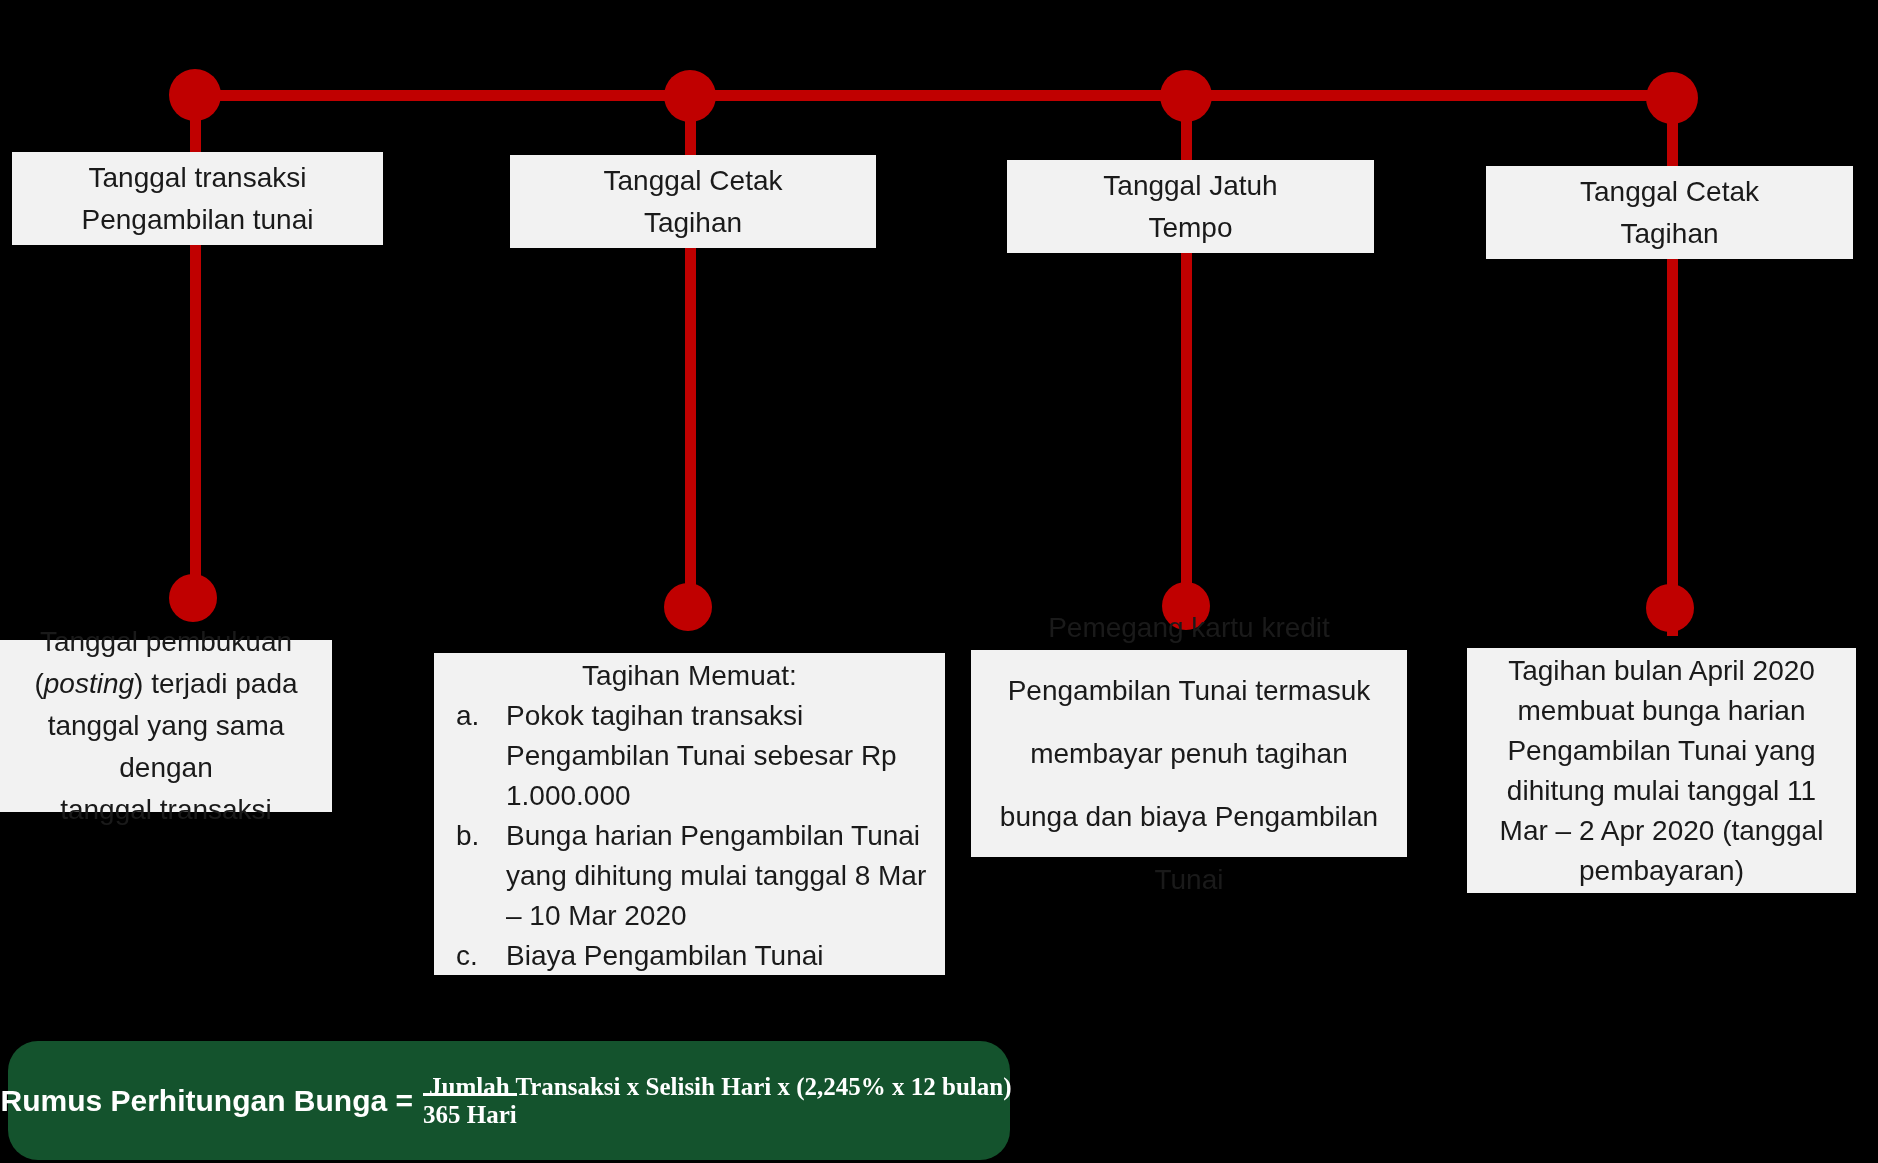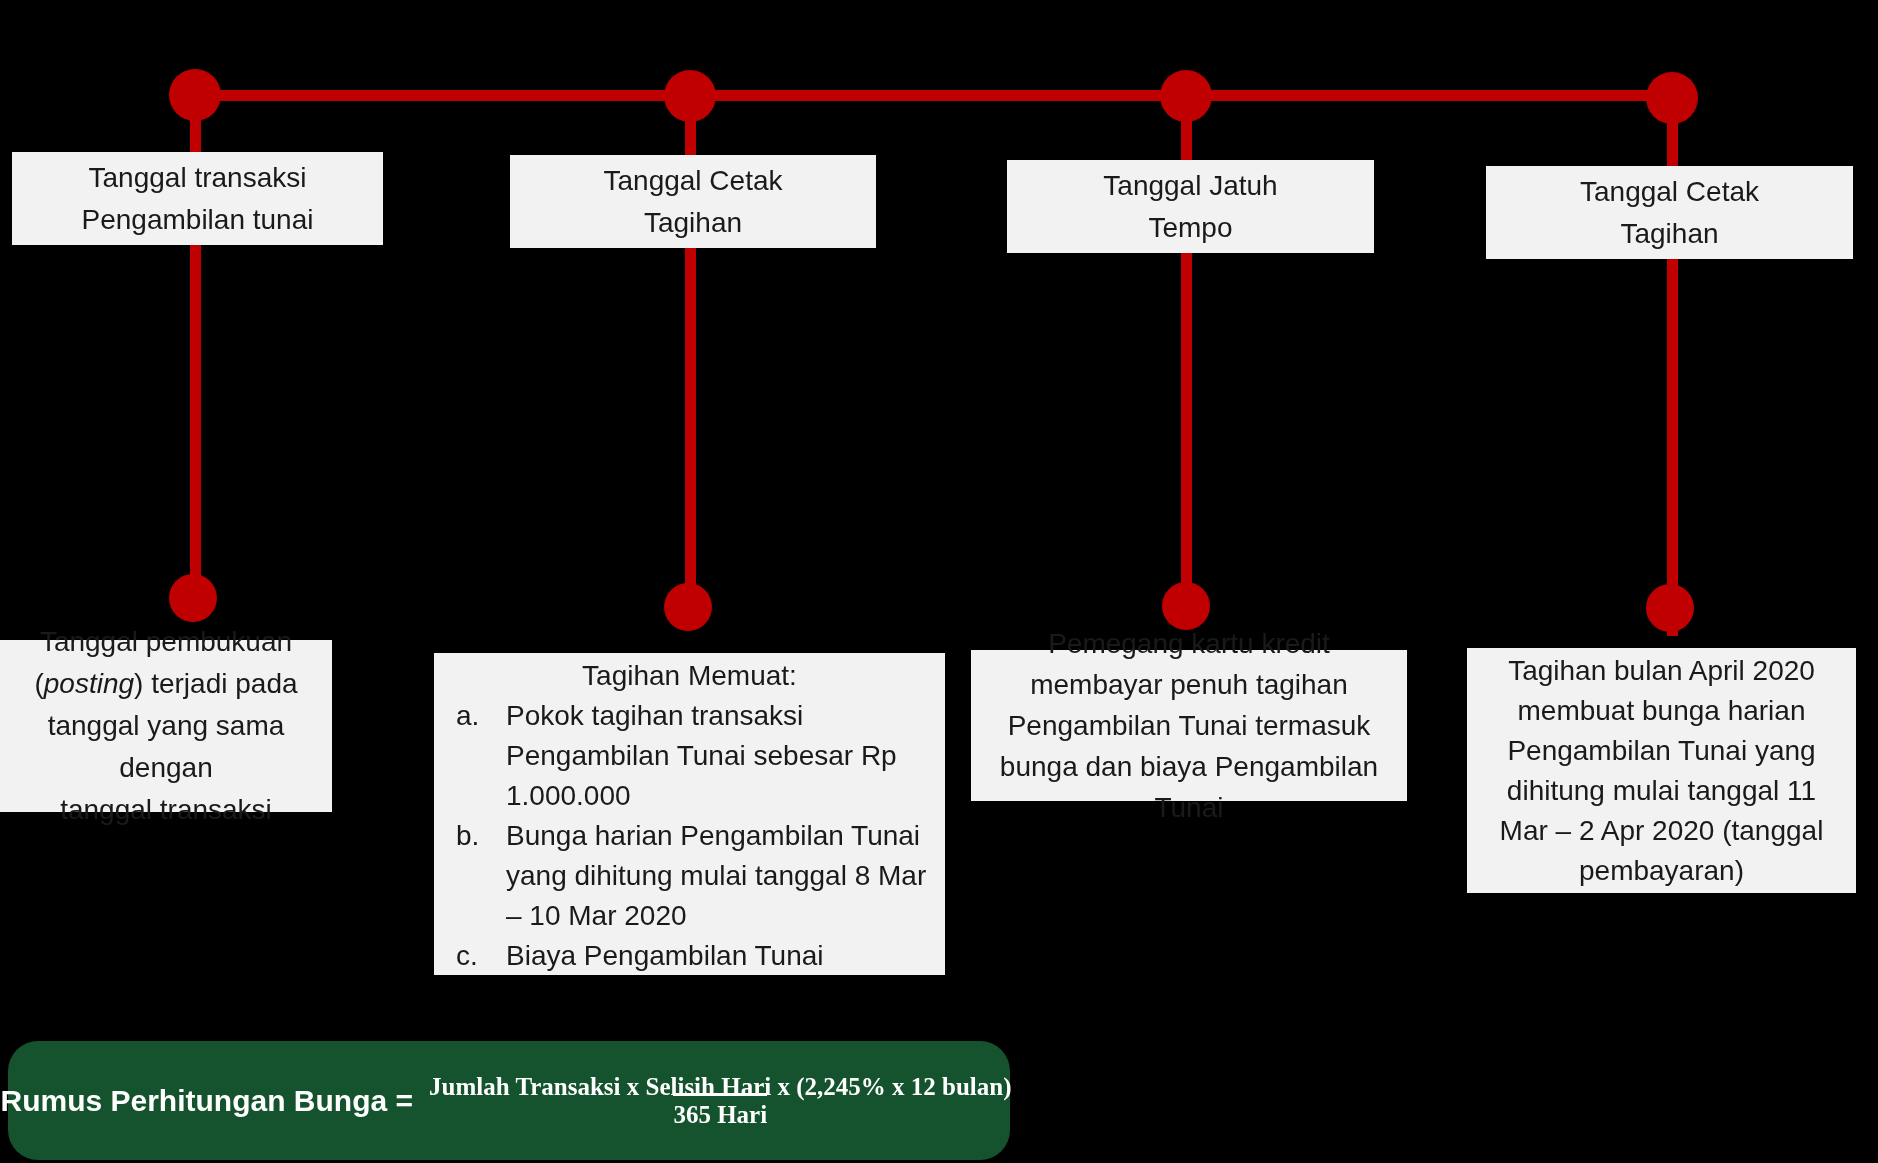--- a/index.html
+++ b/index.html
@@ -52,21 +52,21 @@
     justify-content: center;
   }
   .tbox { height: 93px; }
   .t1 { left: 12px;   top: 152px; width: 371px; }
   .t2 { left: 510px;  top: 155px; width: 366px; }
   .t3 { left: 1007px; top: 160px; width: 367px; }
   .t4 { left: 1486px; top: 166px; width: 367px; }
   .b1 { left: 0px;    top: 640px; width: 332px; height: 172px; }
   .b2 { left: 434px;  top: 653px; width: 511px; height: 322px;
         justify-content: space-between; line-height: 40px; padding-top: 3px; box-sizing: border-box; }
-  .b3 { left: 971px;  top: 650px; width: 436px; height: 151px; line-height: 41px; }
+  .b3 { left: 971px;  top: 650px; width: 436px; height: 207px; line-height: 41px; gap: 22px; }
   .b4 { left: 1467px; top: 648px; width: 389px; height: 245px; line-height: 40px; }
   .italic { font-style: italic; }
   .list { text-align: left; }
   .list-row { display: flex; }
   .list-marker {
     flex: 0 0 72px;
     padding-left: 22px;
     box-sizing: border-box;
   }
   .list-text { flex: 1 1 auto; }
@@ -83,21 +83,20 @@
   }
   .formula-label {
     font-weight: bold;
     font-size: 30px;
     white-space: nowrap;
   }
   .fraction {
     font-family: "Liberation Serif", serif;
     font-weight: bold;
     font-size: 25px;
-    text-align: center;
     display: inline-block;
   }
   .fraction .num { padding: 0 6px 5px 6px; white-space: nowrap; }
   .fraction .den { border-top: 3px solid #FFFFFF; padding-top: 5px; }
 </style>
 </head>
 <body>
 
 <div class="canvas">
 
@@ -159,22 +158,22 @@
       </div>
       <div class="list-row">
         <div class="list-marker">c.</div>
         <div class="list-text">Biaya Pengambilan Tunai</div>
       </div>
     </div>
   </div>
 
   <div class="box b3">
     <div>Pemegang kartu kredit</div>
+    <div>Pengambilan Tunai termasuk</div>
     <div>membayar penuh tagihan</div>
-    <div>Pengambilan Tunai termasuk</div>
     <div>bunga dan biaya Pengambilan</div>
     <div>Tunai</div>
   </div>
 
   <div class="box b4">
     <div>Tagihan bulan April 2020</div>
     <div>membuat bunga harian</div>
     <div>Pengambilan Tunai yang</div>
     <div>dihitung mulai tanggal 11</div>
     <div>Mar – 2 Apr 2020 (tanggal</div>

